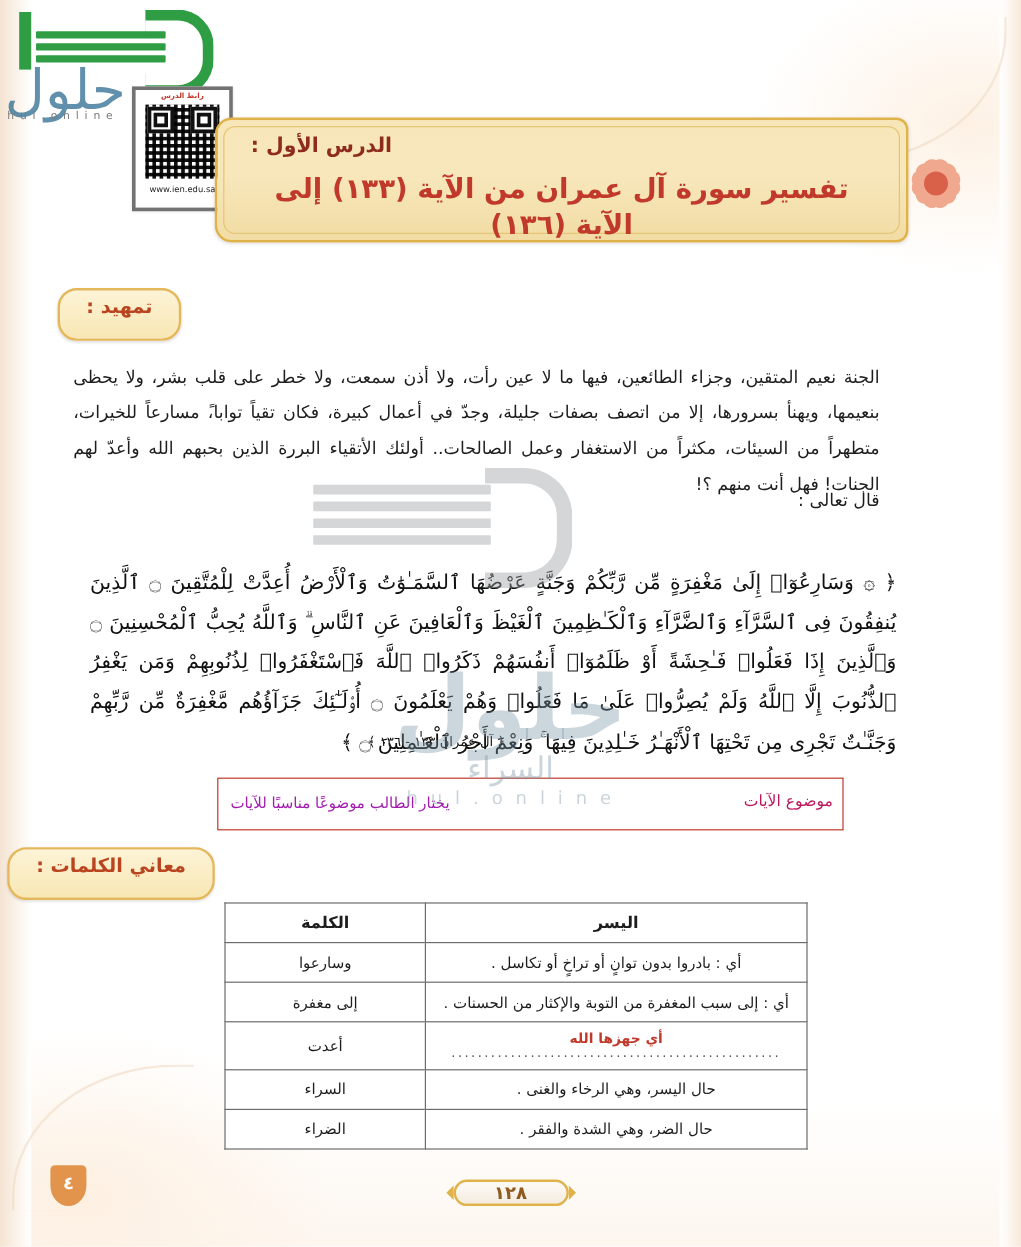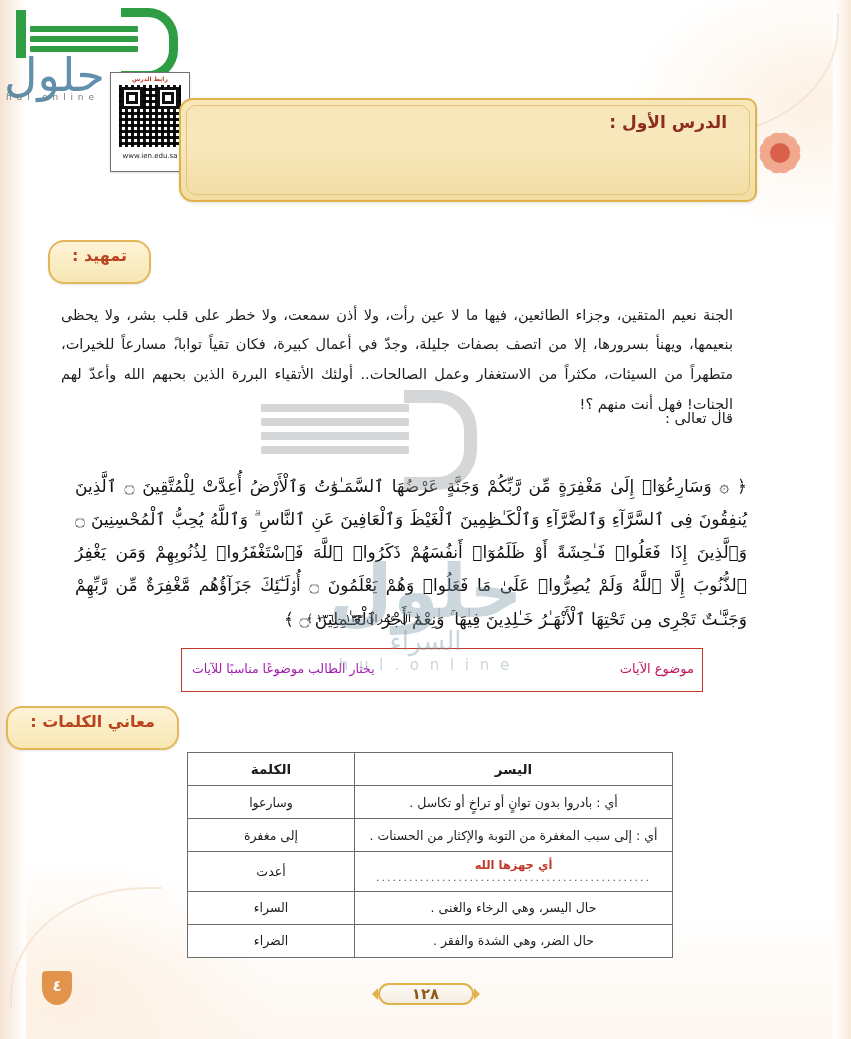--- a/index.html
+++ b/index.html
@@ -101,21 +101,21 @@
     color: #7a7a7a;
     letter-spacing: 1px;
   }
 
   
   .qr-box {
     position: absolute;
     left: 110px; top: 72px;
     width: 78px; height: 98px;
     background: #ffffff;
-    border: 1px solid #737373;
+    border: 3px solid #737373;
     box-shadow: 0 1px 2px rgba(0,0,0,.15);
     text-align: center;
   }
   .qr-title {
     font-size: 6px;
     color: #c0392b;
     margin: 2px 0 1px;
     font-weight: bold;
   }
   .qr-img {
@@ -164,21 +164,21 @@
   }
   .banner-inner {
     position: absolute;
     inset: 5px;
     border: 1px solid #e6c476;
     border-radius: 10px;
   }
   .lesson-kicker {
     position: absolute;
     top: 12px; right: 28px; left: 28px;
-    text-align: right;
+    text-align: left;
     font-size: 17px;
     font-weight: bold;
     color: #8e2b1f;
   }
   .lesson-title {
     position: absolute;
     top: 44px; right: 24px; left: 24px;
     text-align: center;
     font-size: 23px;
     font-weight: bold;
@@ -455,20 +455,21 @@
 <div class="qr-box">
   <div class="qr-title">رابط الدرس</div>
   <div class="qr-img"></div>
   <div class="qr-caption">www.ien.edu.sa</div>
 </div>
 
 <div class="title-banner">
   <div class="banner-body">
     <div class="banner-inner"></div>
     <div class="lesson-kicker">الدرس الأول :</div>
+    <div class="lesson-title">تفسير سورة آل عمران من الآية (١٣٣) إلى الآية (١٣٦)</div>
   </div>
   <div class="rosette">
     <div class="petal r0"></div>
     <div class="petal r1"></div>
     <div class="petal r2"></div>
     <div class="core"></div>
   </div>
 </div>
 
 <div class="pill pill-tamheed">تمهيد :</div>

